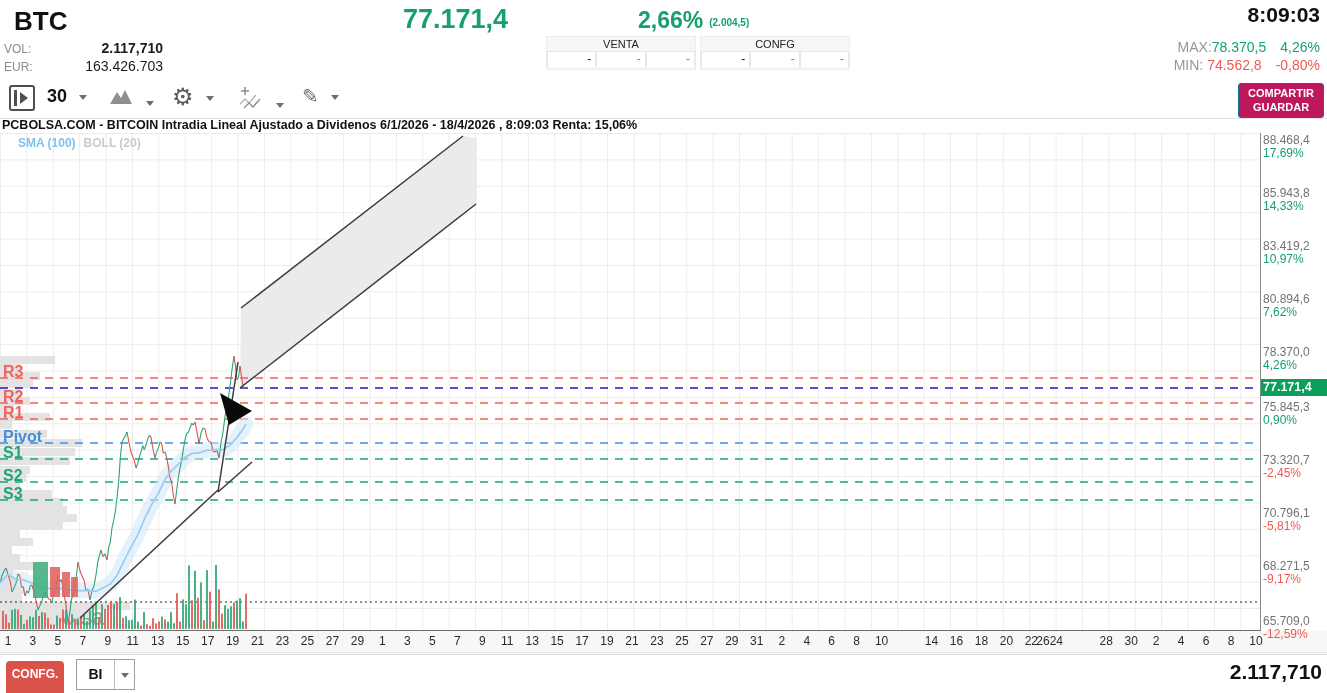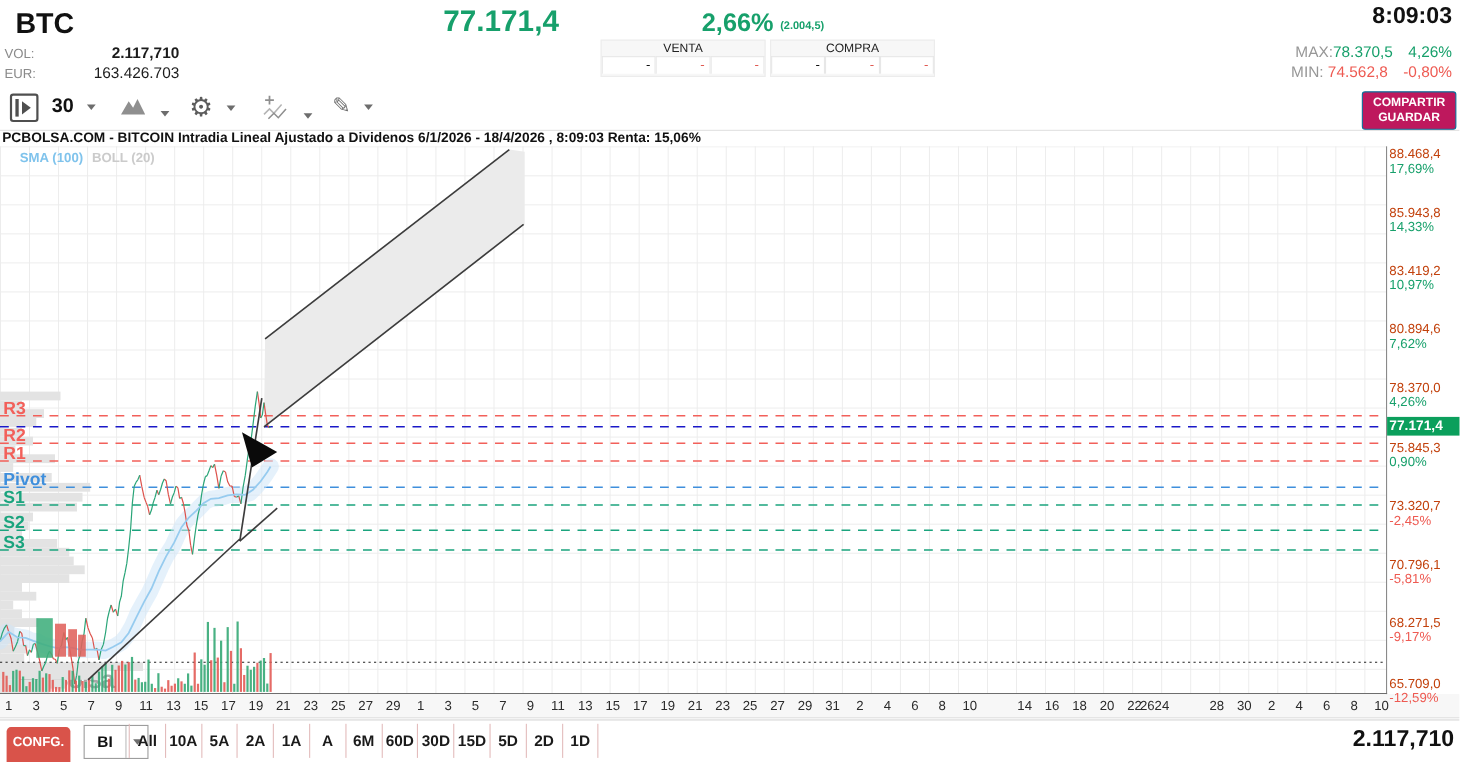--- a/index.html
+++ b/index.html
@@ -54,21 +54,21 @@
         background-size:26.4px 26.4px}
   #plot-svg{left:0;top:133px;z-index:3}
   #watermark{left:16px;top:604px;font-size:23px;font-weight:bold;letter-spacing:-1px;z-index:2}
   #watermark .wm-strong{color:#2e2e2e}#watermark .wm-light{color:#a8a8a8}
   #pivot-labels{left:0;top:133px;width:200px;height:497px;z-index:4}
   .pivlab{position:absolute;left:3px;font-size:16px;font-weight:bold}
   #right-border{left:1260px;top:133px;width:1px;height:519px;background:#8a8a8a}
   #bottom-border{left:0;top:630px;width:1261px;height:1px;background:#6e6e6e}
   #yaxis{left:1263px;top:133px;width:64px;height:511px;overflow:hidden;z-index:4}
   .ytick{position:absolute;left:0;font-size:12px;line-height:13px;white-space:nowrap}
-  .ytick .yp{color:#c2410c}
+  .ytick .yp{color:#737373}
   #price-badge{left:1261px;top:379px;width:66px;height:17px;background:#0b9f5c;color:#fff;
                font-size:12.5px;font-weight:bold;line-height:17px;padding-left:2px;z-index:5;overflow:hidden}
   #xstrip{left:0;top:631px;width:1327px;height:21px;background:#f7f7f7;border-bottom:1px solid #e0e0e0}
   #xlabels{position:absolute;left:0;top:0;width:1260px;height:21px}
   .xl{position:absolute;top:3px;transform:translateX(-50%);font-size:12px;color:#2b2b2b}
   
   #bottombar{left:0;top:654px;width:1327px;height:39px;border-top:1px solid #d6d6d6;background:#fff}
   #confg-btn{left:6px;top:6px;width:58px;height:39px;background:#d9534a;border-radius:4px;color:#fff;
              font-size:12px;font-weight:bold;text-align:center;line-height:27px;cursor:pointer}
   #bi-combo{left:76px;top:4px;height:29px;border:1px solid #9d9d9d;display:flex;background:#fff}
@@ -98,21 +98,21 @@
   </div>
   <div class="abs qgroup" id="venta-group">
     <div class="qhead">VENTA</div>
     <div class="qcells" id="venta-cells">
         <div class="qcell">-</div>
         <div class="qcell neg">-</div>
         <div class="qcell neg">-</div>
       </div>
   </div>
   <div class="abs qgroup" id="compra-group">
-    <div class="qhead">COMPRA</div>
+    <div class="qhead">CONFG</div>
     <div class="qcells" id="compra-cells">
         <div class="qcell">-</div>
         <div class="qcell neg">-</div>
         <div class="qcell neg">-</div>
       </div>
   </div>
   <div class="abs" id="clock">8:09:03</div>
   <div class="abs mmrow" id="max-row">
     <span class="mmlabel">MAX:</span><span class="grn">78.370,5</span><span class="grn mmpct">4,26%</span>
   </div>
@@ -411,30 +411,15 @@
         <span class="xl" style="left: 1256px;">10</span>
       </div>
     </div>
 
   <div class="abs" id="bottombar">
     <div class="abs" id="confg-btn">CONFG.</div>
     <div class="abs" id="bi-combo">
       <div id="bi-label">BI</div>
       <div id="bi-caret"><span class="caret"></span></div>
     </div>
-    <div class="abs" id="timeframes">
-        <div class="tf">All</div>
-        <div class="tf">10A</div>
-        <div class="tf">5A</div>
-        <div class="tf">2A</div>
-        <div class="tf">1A</div>
-        <div class="tf">A</div>
-        <div class="tf">6M</div>
-        <div class="tf">60D</div>
-        <div class="tf">30D</div>
-        <div class="tf">15D</div>
-        <div class="tf">5D</div>
-        <div class="tf">2D</div>
-        <div class="tf">1D</div>
-      </div>
     <div class="abs" id="bottom-volume">2.117,710</div>
   </div>
 </div>
 
 </body></html>

